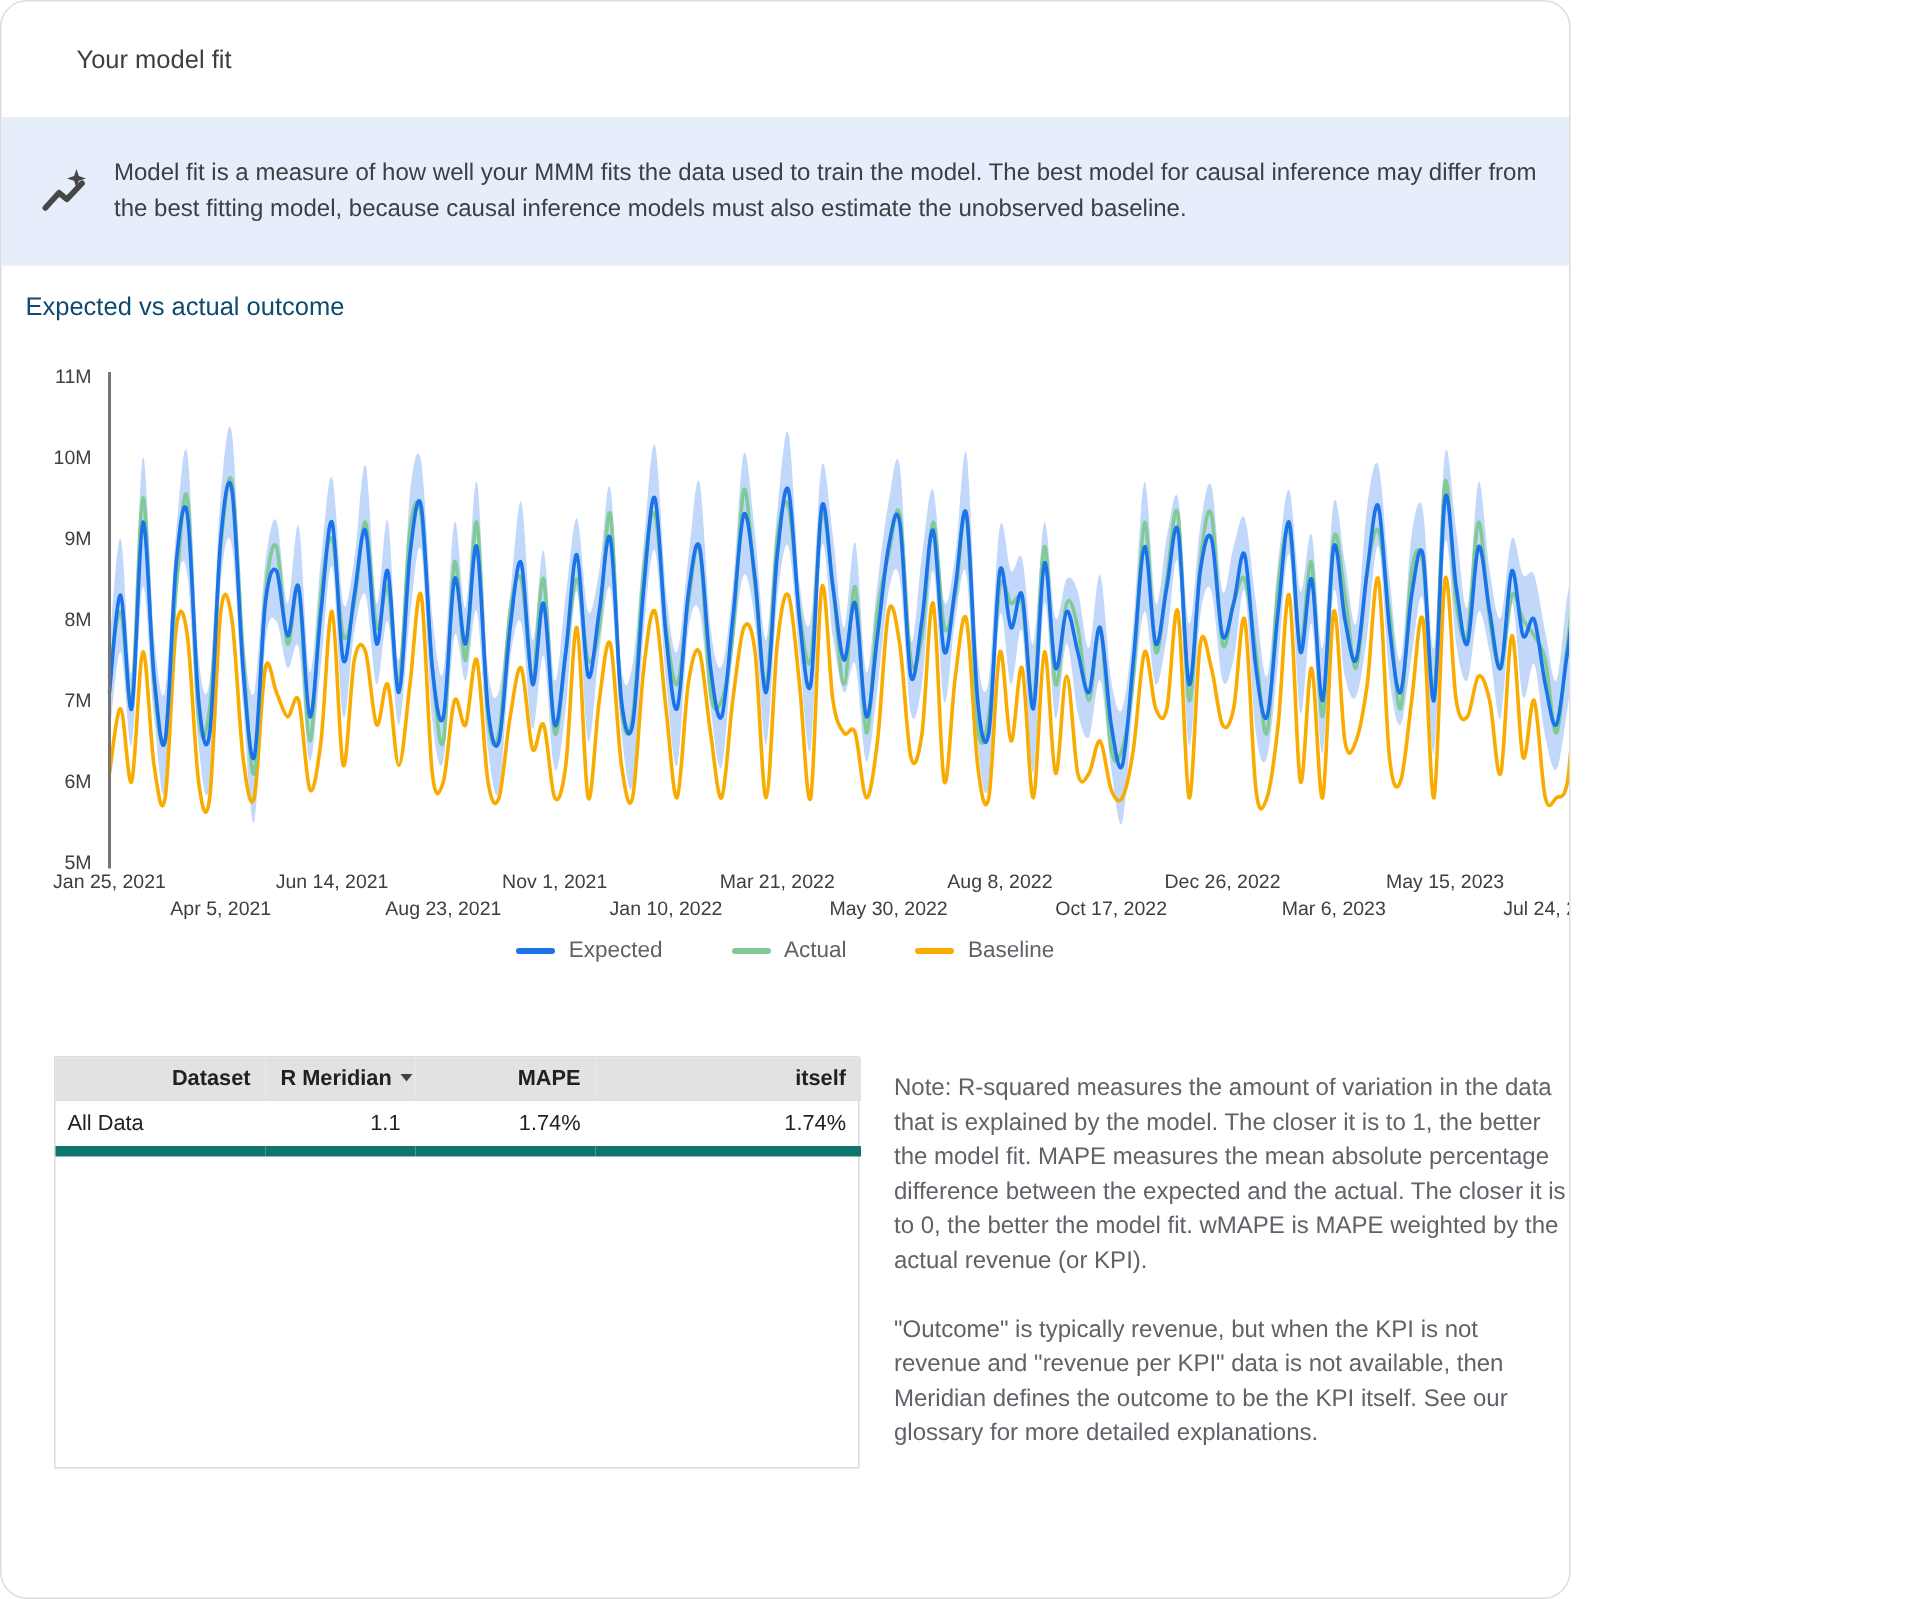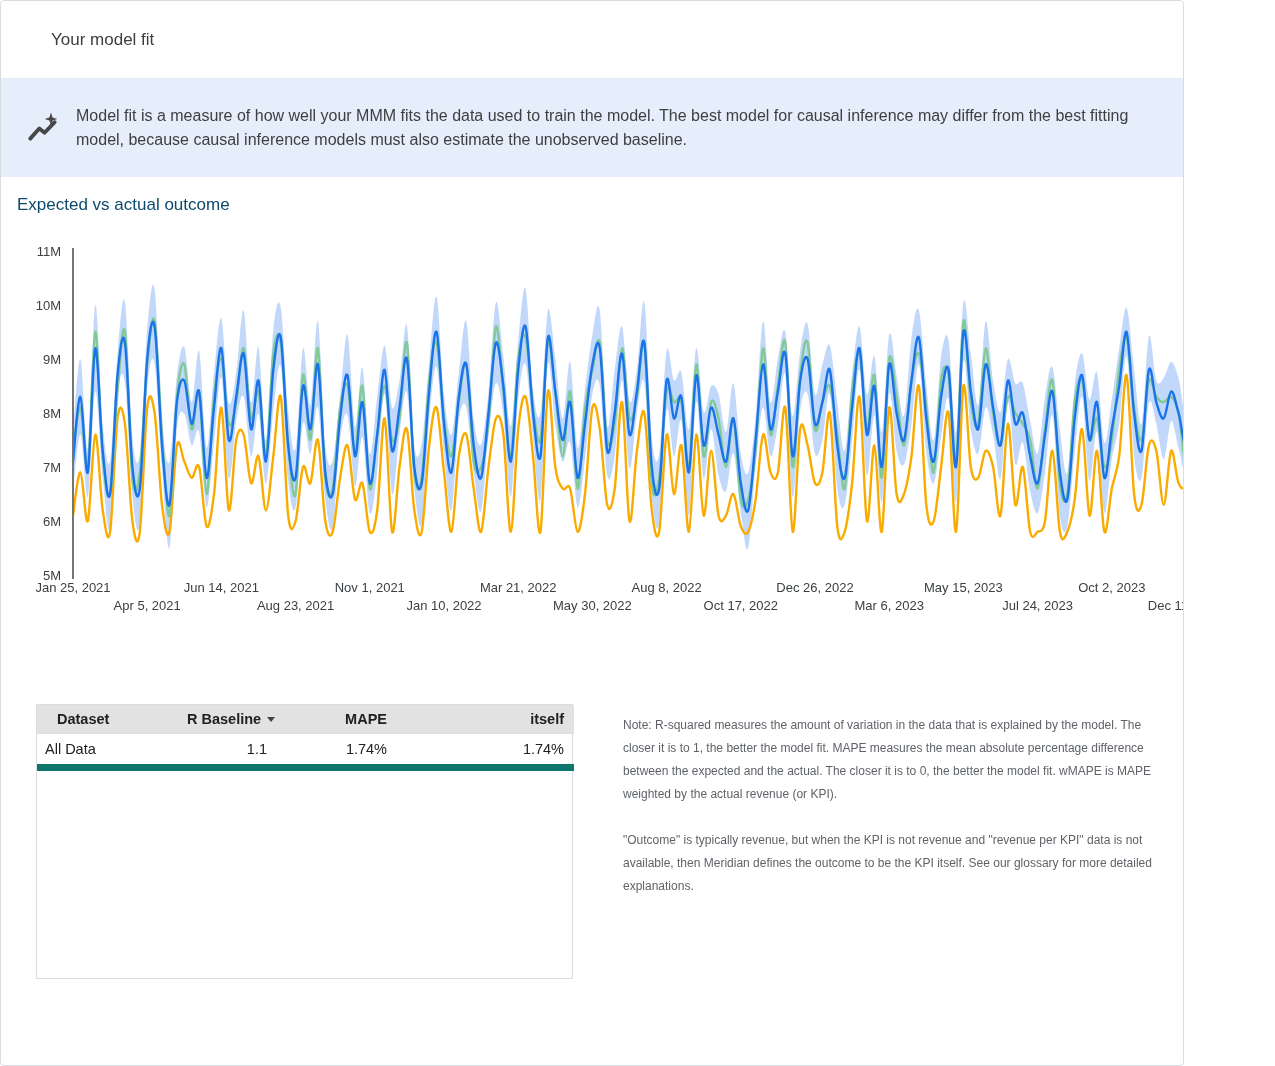--- a/index.html
+++ b/index.html
@@ -1,18 +1,18 @@
 <!DOCTYPE html>
 <html><head>
 <meta charset="utf-8">
 <style>
   html,body{margin:0;padding:0;background:#fff;}
   body{font-family:"Liberation Sans",sans-serif;color:#3c4043;}
-  .card{position:relative;width:1184px;height:1066px;box-sizing:border-box;
-        border:1px solid #dadce0;border-radius:4px;overflow:hidden;background:#fff;}
+  .card{position:relative;width:1047px;height:1066px;box-sizing:border-box;
+        border:1px solid #dadce0;border-radius:18px;overflow:hidden;background:#fff;}
   .header{height:77px;display:flex;align-items:center;padding-left:50px;box-sizing:border-box;}
   .header-title{font-size:17px;color:#3c4043;}
   .banner{height:99px;background:#e7eefb;display:flex;align-items:center;padding-left:25px;box-sizing:border-box;}
   .banner-icon{width:34px;height:34px;flex:none;margin-right:16px;color:#474747;}
   .banner-text{font-size:16px;line-height:24px;color:#3c4043;max-width:1085px;}
   .chart-section{position:relative;height:527px;}
   .chart-title{position:absolute;left:16px;top:18px;font-size:17px;color:#0c4a6e;}
   #chart-svg{position:absolute;left:0;top:62px;}
   #chart-svg text{font-family:"Liberation Sans",sans-serif;}
   #chart-svg .tick{font-size:13px;fill:#3c4043;}
@@ -20,26 +20,26 @@
   .legend-item{display:flex;align-items:center;gap:9px;font-size:15px;color:#5f6368;cursor:pointer;}
   .legend-swatch{width:26px;height:4px;border-radius:2px;}
   .sw-expected{background:#1a73e8}
   .sw-actual{background:#81c995}
   .sw-baseline{background:#f9ab00}
   .bottom{display:flex;align-items:flex-start;padding-left:35px;box-sizing:border-box;}
   .table-box{width:537px;height:275px;border:1px solid #dadce0;box-sizing:border-box;background:#fff;}
   table{width:100%;border-collapse:collapse;font-size:14.5px;color:#202124;table-layout:fixed;}
   col.c1{width:140px}col.c2{width:100px}col.c3{width:120px}col.c4{width:177px}
   thead th{background:#e2e2e2;font-weight:bold;text-align:right;padding:6px 10px;border-bottom:1px solid #dadce0;white-space:nowrap;}
-  thead th:first-child{text-align:left;padding-left:20px;}
+  thead th:first-child{text-align:right;padding-left:20px;}
   tbody td{text-align:right;padding:7px 10px;border-bottom:7px solid #0f766e;color:#202124;}
   tbody td:first-child{text-align:left;padding-left:8px;}
   .sort-desc{display:inline-block;width:0;height:0;border-left:4px solid transparent;
              border-right:4px solid transparent;border-top:5px solid #424242;margin-left:6px;vertical-align:2px;}
-  .note{margin-left:50px;margin-top:10px;width:540px;font-size:12px;line-height:23px;color:#5f6368;}
+  .note{margin-left:23px;margin-top:10px;width:540px;font-size:16px;line-height:23px;color:#5f6368;}
   .note p{margin:0 0 23px 0;}
 </style>
 </head>
 <body>
 
 <div class="card">
 
   <div class="header">
     <span class="header-title">Your model fit</span>
   </div>
@@ -77,35 +77,49 @@
         <text x="1110.8" y="591" text-anchor="middle" class="tick">Oct 2, 2023</text>
         <text x="146.2" y="609" text-anchor="middle" class="tick">Apr 5, 2021</text>
         <text x="294.6" y="609" text-anchor="middle" class="tick">Aug 23, 2021</text>
         <text x="443" y="609" text-anchor="middle" class="tick">Jan 10, 2022</text>
         <text x="591.4" y="609" text-anchor="middle" class="tick">May 30, 2022</text>
         <text x="739.8" y="609" text-anchor="middle" class="tick">Oct 17, 2022</text>
         <text x="888.2" y="609" text-anchor="middle" class="tick">Mar 6, 2023</text>
         <text x="1036.6" y="609" text-anchor="middle" class="tick">Jul 24, 2023</text>
         <text x="1185" y="609" text-anchor="middle" class="tick">Dec 11, 2023</text>
       </svg>
+    <div class="legend">
+      <div class="legend-item">
+        <span class="legend-swatch sw-expected"></span>
+        <span>Expected</span>
+      </div>
+      <div class="legend-item">
+        <span class="legend-swatch sw-actual"></span>
+        <span>Actual</span>
+      </div>
+      <div class="legend-item">
+        <span class="legend-swatch sw-baseline"></span>
+        <span>Baseline</span>
+      </div>
+    </div>
   </div>
 
   <div class="bottom">
     <div class="table-box">
       <table>
         <colgroup>
             <col class="c1">
             <col class="c2">
             <col class="c3">
             <col class="c4">
           </colgroup>
         <thead>
           <tr>
             <th>Dataset</th>
-            <th><span>R Baseline</span><span class="sort-desc"></span></th>
+            <th><span>R Meridian</span><span class="sort-desc"></span></th>
             <th>MAPE</th>
             <th>itself</th>
           </tr>
         </thead>
         <tbody>
           <tr>
             <td>All Data</td>
             <td>1.1</td>
             <td>1.74%</td>
             <td>1.74%</td>

